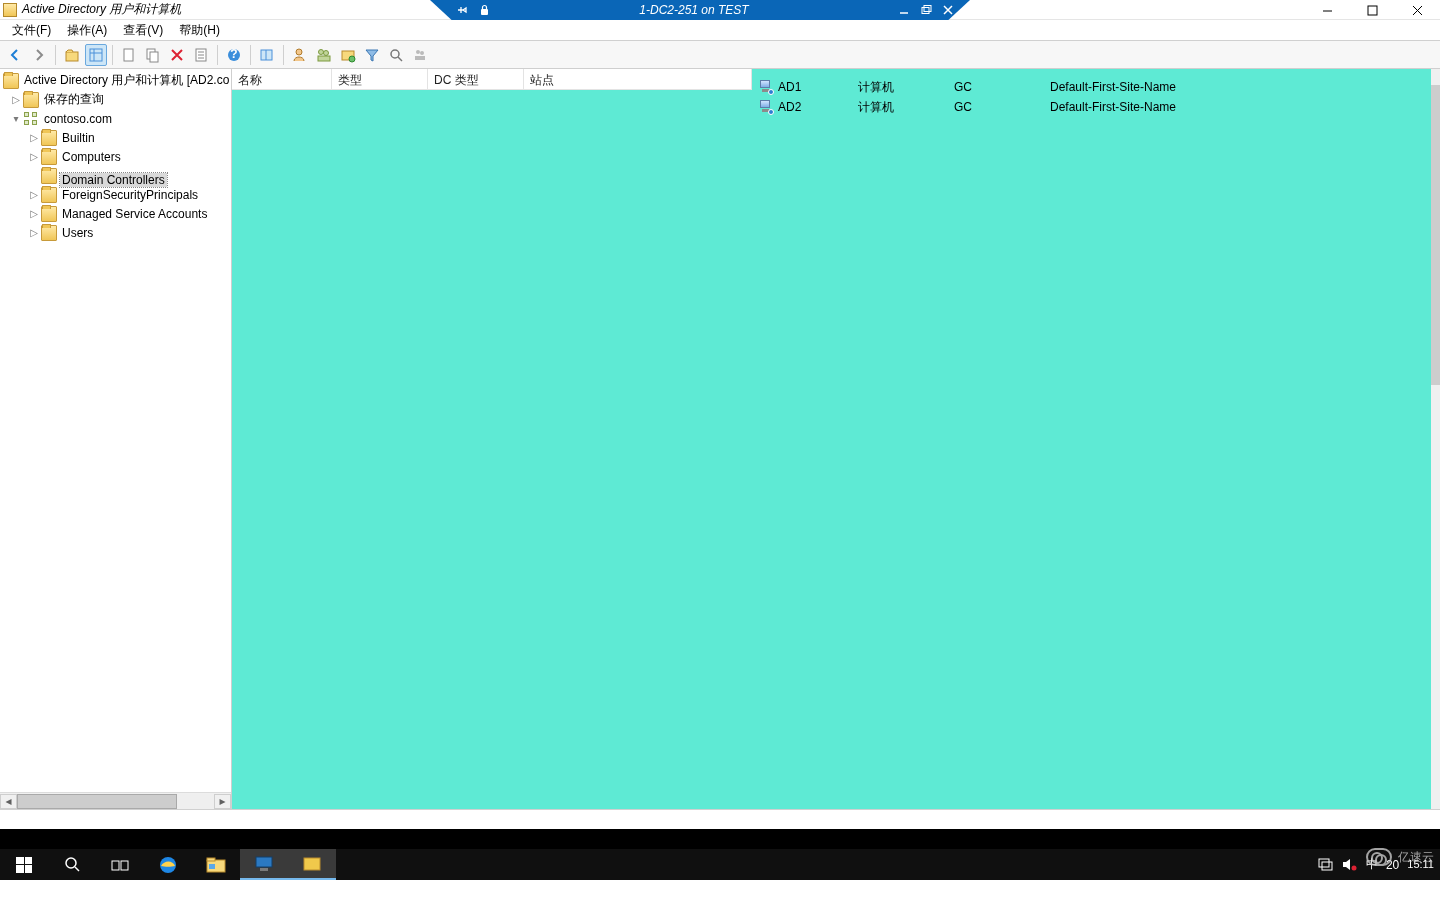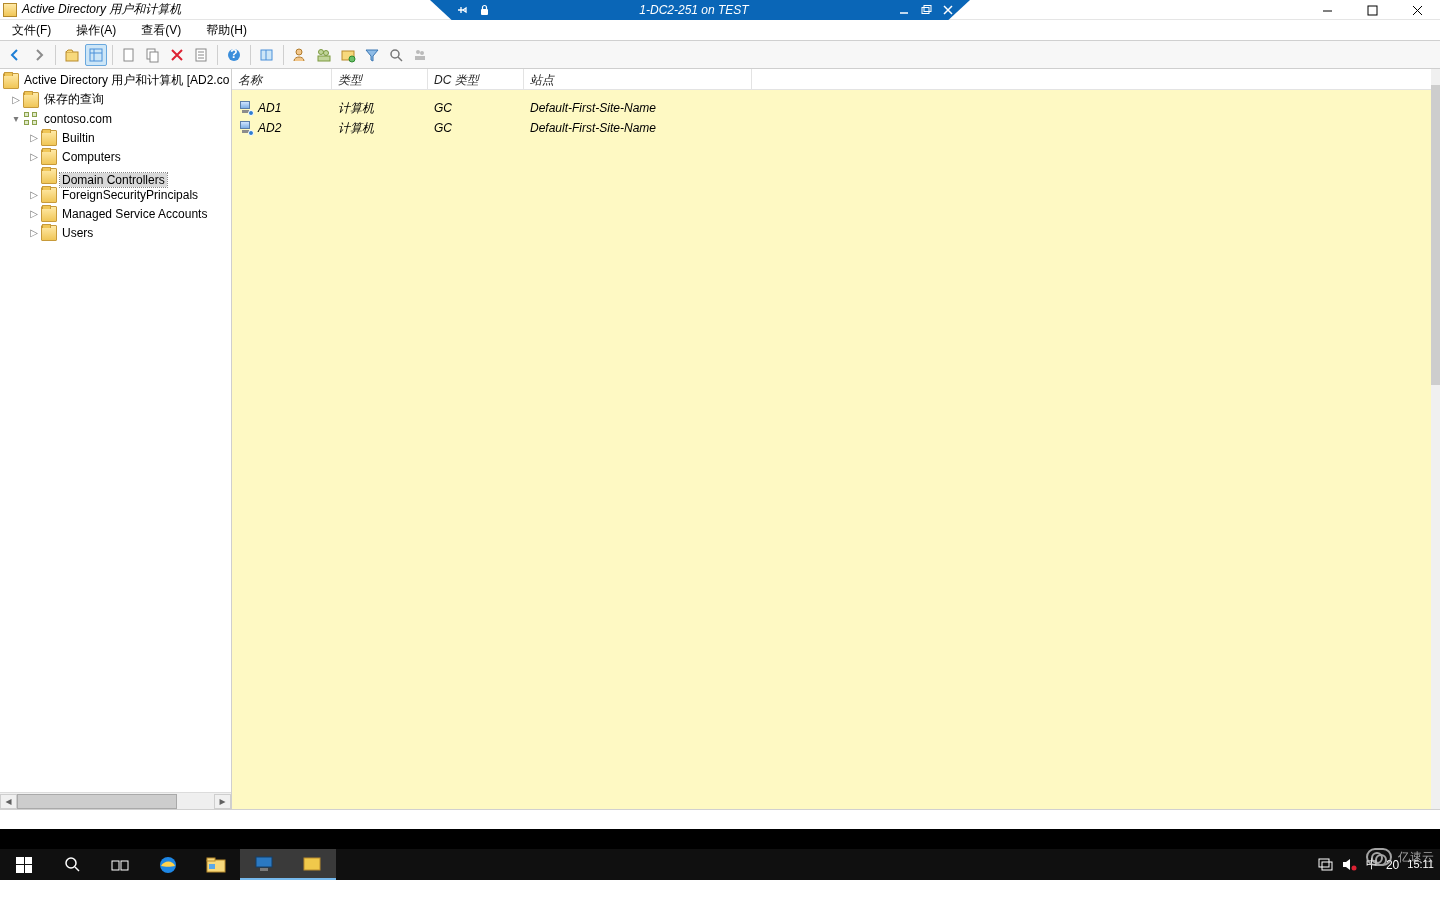--- a/index.html
+++ b/index.html
@@ -16,21 +16,21 @@
   clip-path:polygon(0 0,100% 0,96% 100%,4% 100%); }
 .vm-inner { position:absolute; left:24px; right:14px; top:0; height:20px; display:flex; align-items:center; color:#fff; }
 .vm-inner .vm-icons-left { display:flex; gap:10px; margin-left:2px;}
 .vm-inner .vm-title { flex:1; text-align:center; font-size:12px;}
 .vm-inner .vm-icons-right { display:flex; gap:10px; margin-right:2px;}
 .vm-ic { width:12px; height:12px; display:inline-flex; align-items:center; justify-content:center; font-size:11px;}
 .outer-ctrls { position:absolute; right:0; top:0; display:flex; }
 .outer-ctrls div { width:45px; height:20px; display:flex; align-items:center; justify-content:center; }
 
 
-.menu-bar { height:21px; background:#fff; display:flex; padding-left:6px; gap:13px; border-bottom:1px solid #d0d0d0;}
+.menu-bar { height:21px; background:#fff; display:flex; padding-left:6px; gap:4px; border-bottom:1px solid #d0d0d0;}
 .menu-bar span { padding:2px 6px; }
 
 
 .toolbar { height:28px; background:#f7f7f7; border-bottom:1px solid #cfcfcf; display:flex; align-items:center; padding-left:4px; gap:2px;}
 .tb-btn { width:22px; height:22px; display:flex; align-items:center; justify-content:center; border:1px solid transparent; border-radius:2px;}
 .tb-btn.pressed { background:#cde6f7; border-color:#6aa8de;}
 .tb-sep { width:1px; height:20px; background:#cfcfcf; margin:0 3px;}
 .ico { width:16px; height:16px; display:block; }
 
 
@@ -45,21 +45,21 @@
 .folder { background:linear-gradient(#ffe9a6,#f0c657); border:1px solid #c79a3a; border-radius:1px; position:relative;}
 .folder::before{content:"";position:absolute;left:0;top:-2px;width:7px;height:3px;background:#f0c657;border:1px solid #c79a3a;border-bottom:none;border-radius:1px 1px 0 0;}
 .domain-ic { width:16px;height:16px; position:relative;}
 .domain-ic .b{position:absolute;width:5px;height:5px;background:#dfe9c8;border:1px solid #8aa04a;}
 .domain-ic .b1{left:1px;top:1px}.domain-ic .b2{left:9px;top:1px}.domain-ic .b3{left:1px;top:9px}.domain-ic .b4{left:9px;top:9px}
 .tree-scroll { height:17px; background:#f0f0f0; border-top:1px solid #dcdcdc; display:flex; align-items:center;}
 .tree-scroll .arrow{width:17px;height:15px;display:flex;align-items:center;justify-content:center;color:#606060;background:#f0f0f0;border:1px solid #cecece;}
 .tree-scroll .track{flex:1;height:15px;background:#efefef;position:relative;}
 .tree-scroll .thumb{position:absolute;left:0;top:0;height:15px;width:160px;background:#cdcdcd;border:1px solid #a9a9a9;}
 
-.list-pane { flex:1; background:#fef9c3; display:flex; flex-direction:column; position:relative;font-style:italic;}
+.list-pane { flex:1; background:#5eead4; display:flex; position:relative;}
 .list-header { height:21px; display:flex; border-bottom:1px solid #e3e3e3; background:#fff;}
 .list-header .col { border-right:1px solid #e3e3e3; padding:3px 6px 0 6px; color:#222;}
 .list-body .row { display:flex; height:20px; align-items:center;}
 .list-body .row .cell { padding:0 6px; overflow:hidden; white-space:nowrap;margin-top:16px;}
 .list-body .row .cell.first{display:flex;align-items:center;gap:4px;}
 .comp-ic{width:16px;height:16px;position:relative;}
 .comp-ic .scr{position:absolute;left:2px;top:1px;width:10px;height:8px;border:1px solid #5c7ea8;background:linear-gradient(#cfe4ff,#7fb0e6);}
 .comp-ic .base{position:absolute;left:4px;top:10px;width:7px;height:3px;background:#8c8c8c;}
 .comp-ic .dot{position:absolute;right:0;bottom:0;width:6px;height:6px;border-radius:50%;background:#2e7dd1;border:1px solid #fff;}
 .list-vscroll{position:absolute;right:0;top:0;bottom:0;width:9px;background:#f0f0f0;}

